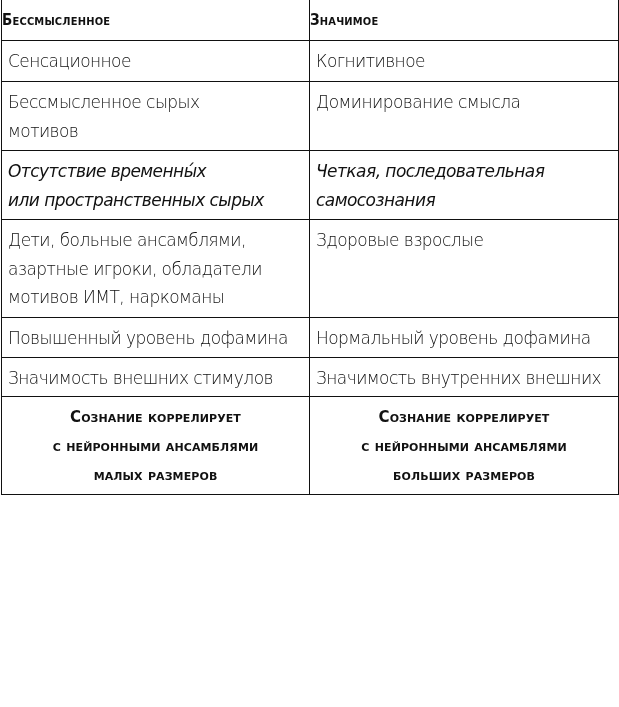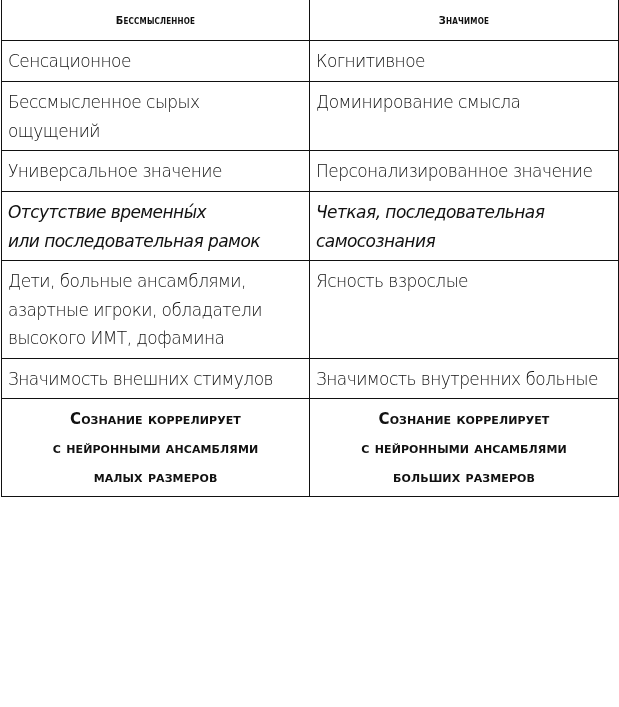--- a/index.html
+++ b/index.html
@@ -27,25 +27,25 @@
     table.cmp col.c2 { width: 309px; }
     table.cmp th, table.cmp td {
       border-left: 1.5px solid #111;
       border-right: 1.5px solid #111;
       border-bottom: 1.5px solid #111;
       vertical-align: top;
       padding: 0;
     }
     table.cmp th {
       height: 40px;
-      text-align: center;
+      text-align: left;
       vertical-align: middle;
       font-weight: bold;
       font-variant: small-caps;
-      font-size: 11px;
+      font-size: 15px;
       letter-spacing: 0.2px;
       font-family: "DejaVu Sans Condensed", "DejaVu Sans", sans-serif;
     }
     table.cmp td {
       font-size: 17px;
       line-height: 28.5px;
       padding: 6px 5px 4px 6px;
       font-family: "DejaVu Sans", sans-serif;
       font-weight: 300;
       letter-spacing: -0.55px;
@@ -93,60 +93,60 @@
       <td>
           <span class="line">Сенсационное</span>
         </td>
       <td>
           <span class="line">Когнитивное</span>
         </td>
     </tr>
     <tr class="r2">
       <td>
         <span class="line">Бессмысленное сырых</span>
-        <span class="line">ощущений</span>
+        <span class="line">мотивов</span>
       </td>
       <td>
           <span class="line">Доминирование смысла</span>
         </td>
     </tr>
-    <tr class="r4">
-      <td>
-          <span class="line">Универсальное значение</span>
-        </td>
-      <td>
-          <span class="line">Персонализированное значение</span>
-        </td>
-    </tr>
     <tr class="r6">
       <td>
         <span class="line">Отсутствие временны́х</span>
-        <span class="line">или последовательная рамок</span>
+        <span class="line">или пространственных сырых</span>
       </td>
       <td>
         <span class="line">Четкая, последовательная</span>
         <span class="line">самосознания</span>
       </td>
     </tr>
     <tr class="r7">
       <td>
         <span class="line">Дети, больные ансамблями,</span>
         <span class="line">азартные игроки, обладатели</span>
-        <span class="line">высокого ИМТ, дофамина</span>
+        <span class="line">мотивов ИМТ, наркоманы</span>
       </td>
       <td>
-          <span class="line">Ясность взрослые</span>
+          <span class="line">Здоровые взрослые</span>
+        </td>
+    </tr>
+    <tr class="r8">
+      <td>
+          <span class="line">Повышенный уровень дофамина</span>
+        </td>
+      <td>
+          <span class="line">Нормальный уровень дофамина</span>
         </td>
     </tr>
     <tr class="r10">
       <td>
           <span class="line">Значимость внешних стимулов</span>
         </td>
       <td>
-          <span class="line">Значимость внутренних больные</span>
+          <span class="line">Значимость внутренних внешних</span>
         </td>
     </tr>
     <tr class="foot">
       <td>
         <span class="line">Сознание коррелирует</span>
         <span class="line">с нейронными ансамблями</span>
         <span class="line">малых размеров</span>
       </td>
       <td>
         <span class="line">Сознание коррелирует</span>

